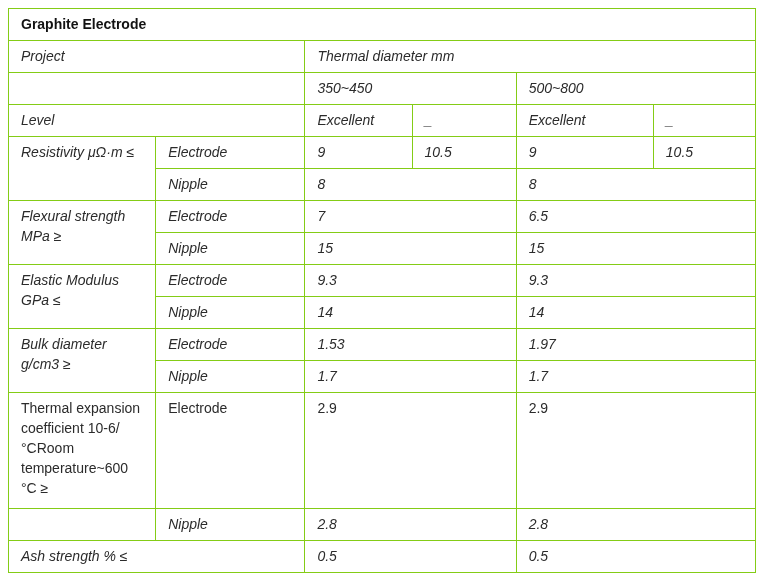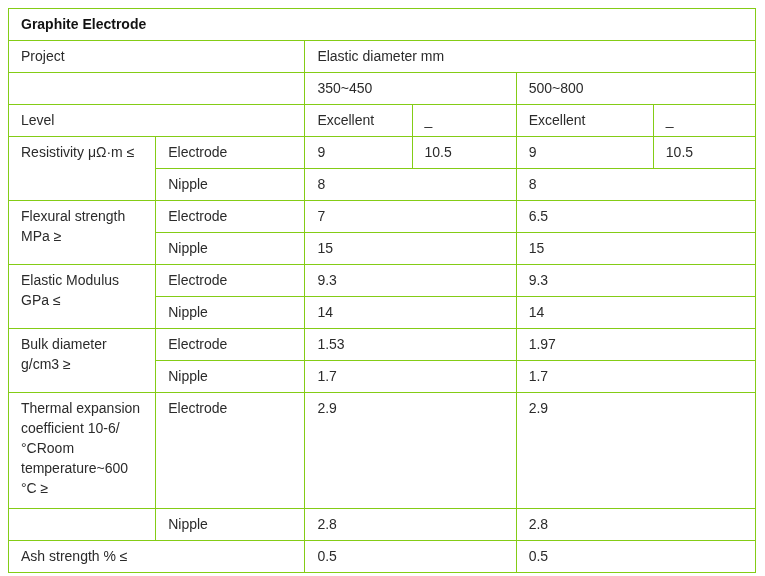--- a/index.html
+++ b/index.html
@@ -20,21 +20,21 @@
     font-size: 14px;
     line-height: 20px;
     padding: 5px 11px 6px 12px;
     vertical-align: top;
     text-align: left;
     overflow: hidden;
     word-wrap: break-word;
     margin-left: 20px;
   }
   tr.r-title { height: 29px; }
-  tr.r-std   { height: 32px; }
+  tr.r-std   { height: 32px; font-style: italic; }
   tr.r-tall  { height: 116px; }
   td.title-cell {
     font-weight: bold;
     text-align: center;
     color: #121212;
     padding-top: 4px;
     padding-bottom: 4px;
     font-size: 14px;
   }
 </style>
@@ -52,21 +52,21 @@
       <col style="width:102px">
     </colgroup>
     <tbody>
 
       <tr class="r-title">
         <td colspan="6" class="title-cell">Graphite Electrode</td>
       </tr>
 
       <tr class="r-std">
         <td colspan="2">Project</td>
-        <td colspan="4">Elastic diameter mm</td>
+        <td colspan="4">Thermal diameter mm</td>
       </tr>
 
       <tr class="r-std">
         <td colspan="2"></td>
         <td colspan="2">350~450</td>
         <td colspan="2">500~800</td>
       </tr>
 
       <tr class="r-std">
         <td colspan="2">Level</td>

